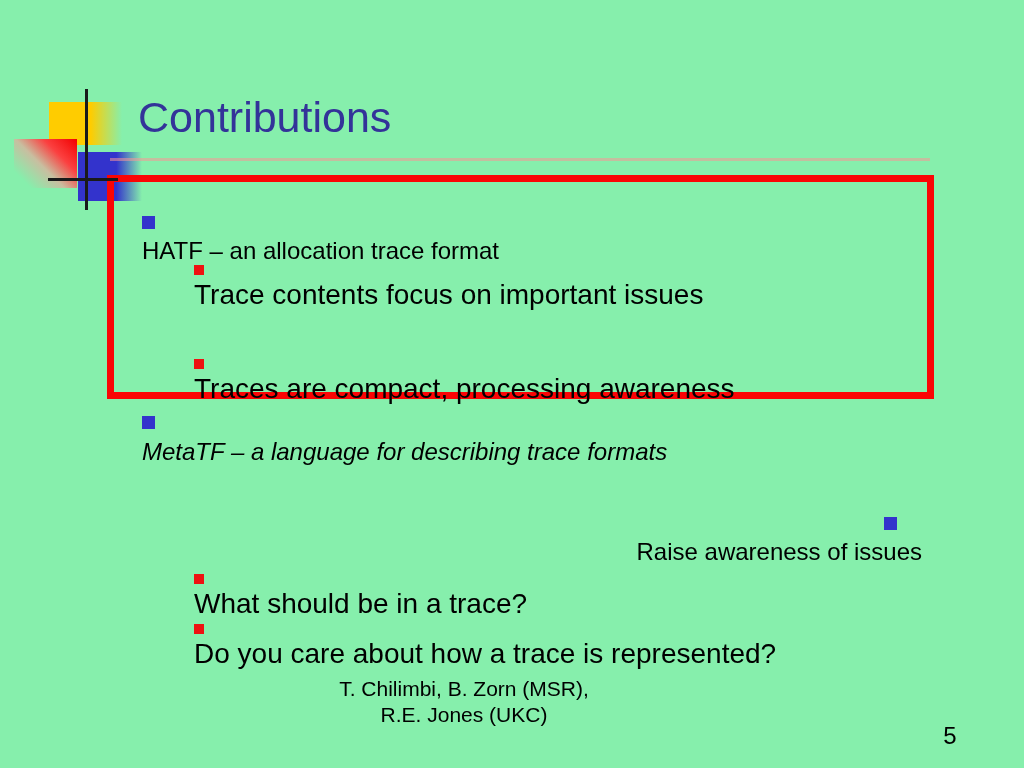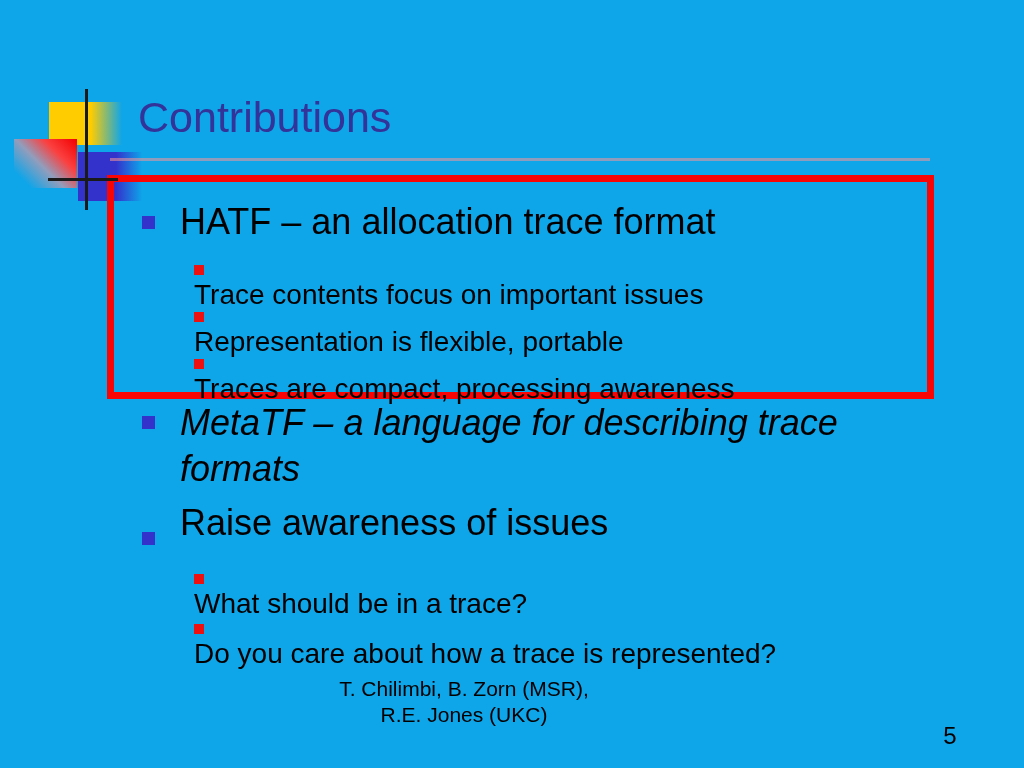--- a/index.html
+++ b/index.html
@@ -1,17 +1,17 @@
 <!DOCTYPE html>
 <html><head>
 <meta charset="utf-8">
 <style>
   html,body{margin:0;padding:0;background:#888;}
   .slide{
-    position:relative;width:1024px;height:768px;background:#0ea5e9;overflow:hidden;
+    position:relative;width:1024px;height:768px;background:#86efac;overflow:hidden;
     font-family:"Liberation Sans","DejaVu Sans",sans-serif;color:#000;
   }
   
   .logo-yellow{position:absolute;left:49px;top:102px;width:76px;height:43px;
     background:linear-gradient(to right,#ffcc00 0%,#ffcc00 55%,rgba(255,204,0,0) 96%);}
   .logo-red{position:absolute;left:14px;top:139px;width:63px;height:49px;
     background:linear-gradient(225deg,#f20000 0%,#fb4040 30%,rgba(255,150,150,.55) 55%,rgba(255,255,255,0) 85%);}
   .logo-blue{position:absolute;left:78px;top:152px;width:66px;height:49px;
     background:linear-gradient(to right,#3333cc 0%,#3333cc 58%,rgba(51,51,204,0) 97%);}
   .cross-v{position:absolute;left:85px;top:89px;width:3px;height:121px;background:#1a1a1a;z-index:6;}
@@ -21,21 +21,21 @@
     color:#333399;letter-spacing:0px;}
   
   .ghost-line{position:absolute;left:110px;top:158px;width:820px;height:3px;
     background:rgba(250,150,150,.55);}
   
   .highlight-box{position:absolute;left:107px;top:175px;width:813px;height:210px;
     border:7px solid #fa0505;z-index:4;}
   
   .li{position:absolute;display:flex;align-items:flex-start;z-index:5;}
   .li .t{flex:1;}
-  .l1{left:142px;width:780px;font-size:36px;line-height:44px;}
+  .l1{left:142px;width:780px;font-size:24px;line-height:44px;flex-direction:column;}
   .l2{left:194px;width:800px;font-size:28px;line-height:40px;flex-direction:column;}
   .b{flex:0 0 auto;display:block;}
   .l1 .b{width:13px;height:13px;margin:16px 25px 0 0;background:#3333cc;}
   .l2 .b{width:10px;height:10px;margin:15px 18px 0 0;background:#ee1111;}
   .r0{top:200px;}
   .r1{top:250px;}
   .r2{top:297px;}
   .r3{top:344px;}
   .r4{top:400px;width:745px;line-height:46px;font-style:italic;}
   .r5{top:501px;align-items:flex-end;}
@@ -65,24 +65,20 @@
   <div class="highlight-box"></div>
 
   <div class="li l1 r0">
     <span class="b"></span>
     <span class="t">HATF – an allocation trace format</span>
   </div>
   <div class="li l2 r1">
     <span class="b"></span>
     <span class="t">Trace contents focus on important issues</span>
   </div>
-  <div class="li l2 r2">
-    <span class="b"></span>
-    <span class="t">Representation is flexible, portable</span>
-  </div>
   <div class="li l2 r3">
     <span class="b"></span>
     <span class="t">Traces are compact, processing awareness</span>
   </div>
   <div class="li l1 r4">
     <span class="b"></span>
     <span class="t">MetaTF – a language for describing trace formats</span>
   </div>
   <div class="li l1 r5">
     <span class="b"></span>

